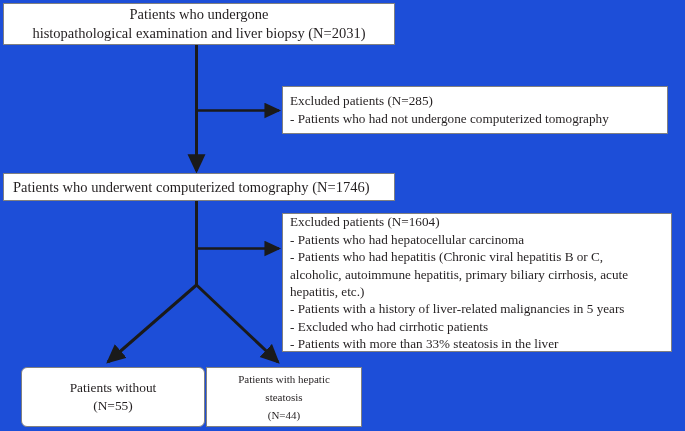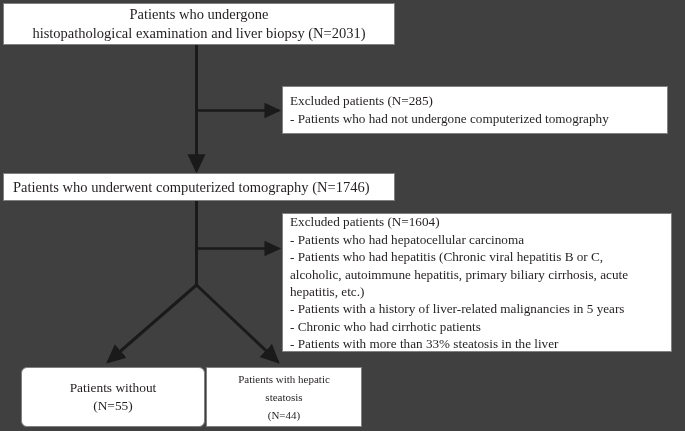--- a/index.html
+++ b/index.html
@@ -4,21 +4,21 @@
 <style>
   html, body {
     margin: 0;
     padding: 0;
     background: #ffffff;
   }
   #flowchart-root {
     position: relative;
     width: 685px;
     height: 431px;
-    background: #404040;
+    background: #1d4ed8;
     font-family: "Liberation Serif", "DejaVu Serif", serif;
     color: #1a1a1a;
     overflow: hidden;
   }
   .node-box {
     position: absolute;
     box-sizing: border-box;
     border: 1px solid #808080;
     background: #ffffff;
     color: #231f20;
@@ -159,21 +159,21 @@
     <span class="line-row">Patients who underwent computerized tomography (N=1746)</span>
   </div>
 
   <div class="node-box box-left" id="box-excluded-2">
     <span class="line-row">Excluded patients (N=1604)</span>
     <span class="line-row">- Patients who had hepatocellular carcinoma</span>
     <span class="just">- Patients who had hepatitis (Chronic viral hepatitis B or C,</span>
     <span class="just">alcoholic, autoimmune hepatitis, primary biliary cirrhosis, acute</span>
     <span class="just-end">hepatitis, etc.)</span>
     <span class="line-row">- Patients with a history of liver-related malignancies in 5 years</span>
-    <span class="line-row">- Chronic who had cirrhotic patients</span>
+    <span class="line-row">- Excluded who had cirrhotic patients</span>
     <span class="line-row">- Patients with more than 33% steatosis in the liver</span>
   </div>
 
   <div class="node-box box-center" id="box-no-steatosis">
     <span class="line-row">Patients without</span>
     <span class="line-row">(N=55)</span>
   </div>
 
   <div class="node-box box-center" id="box-steatosis">
     <span class="line-row">Patients with hepatic</span>

